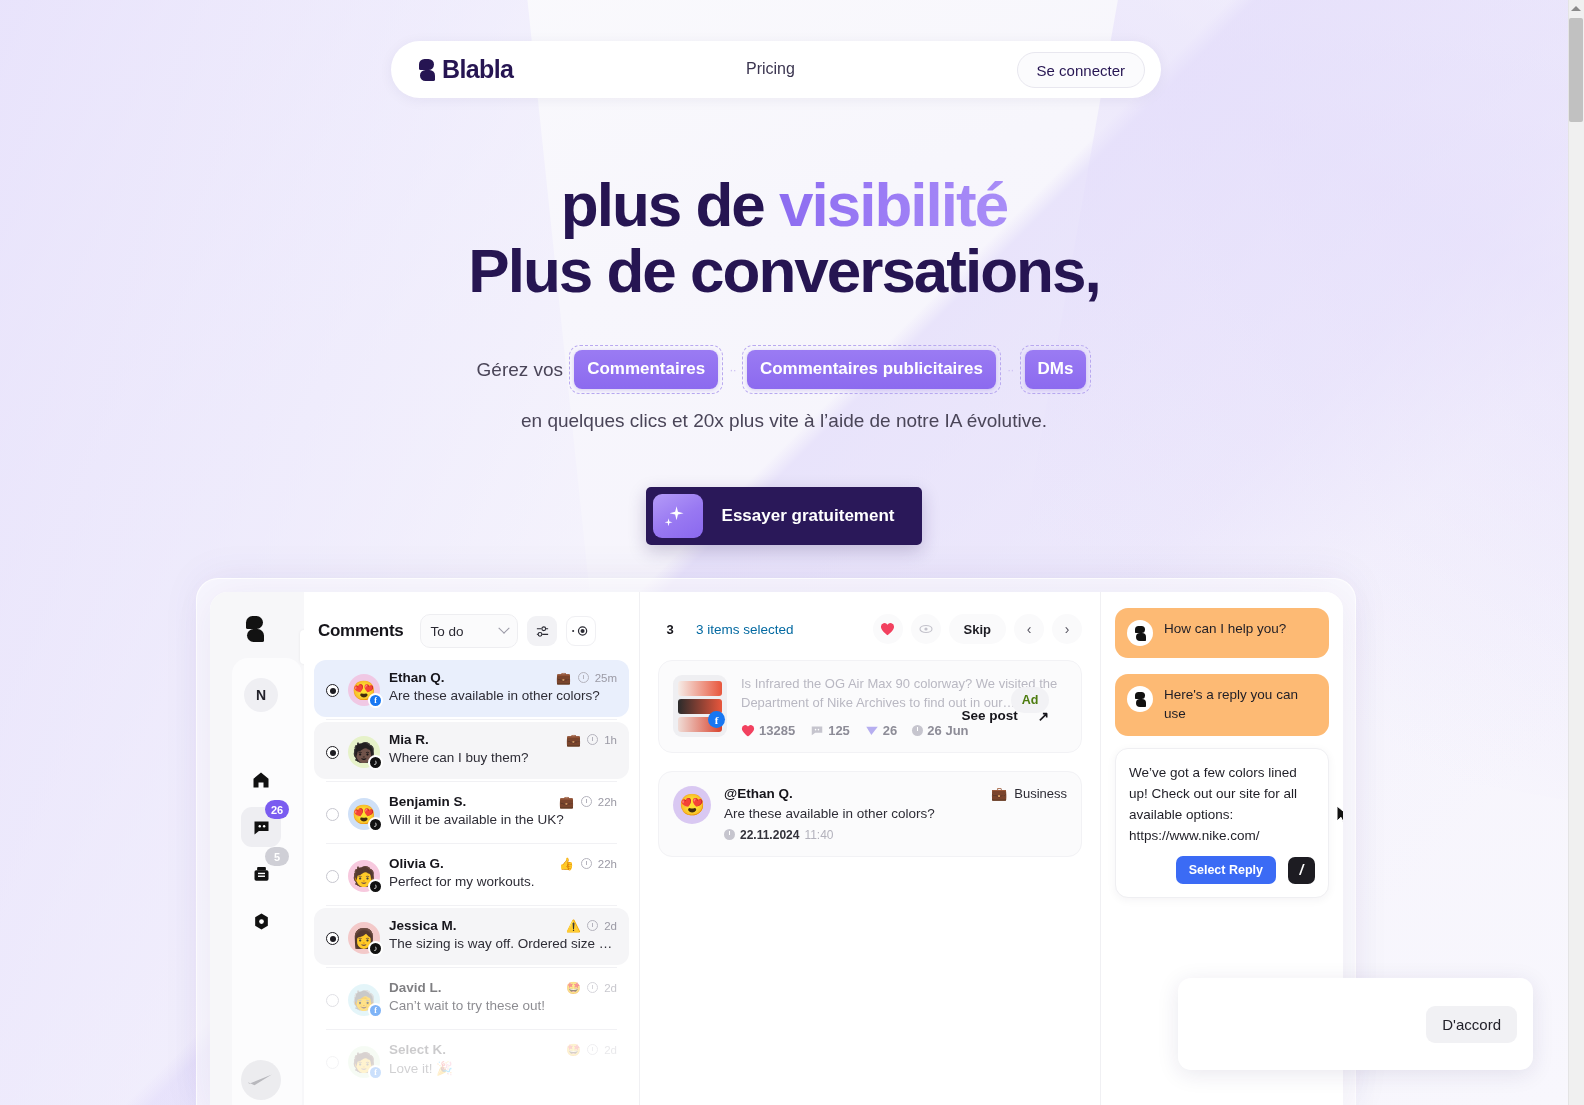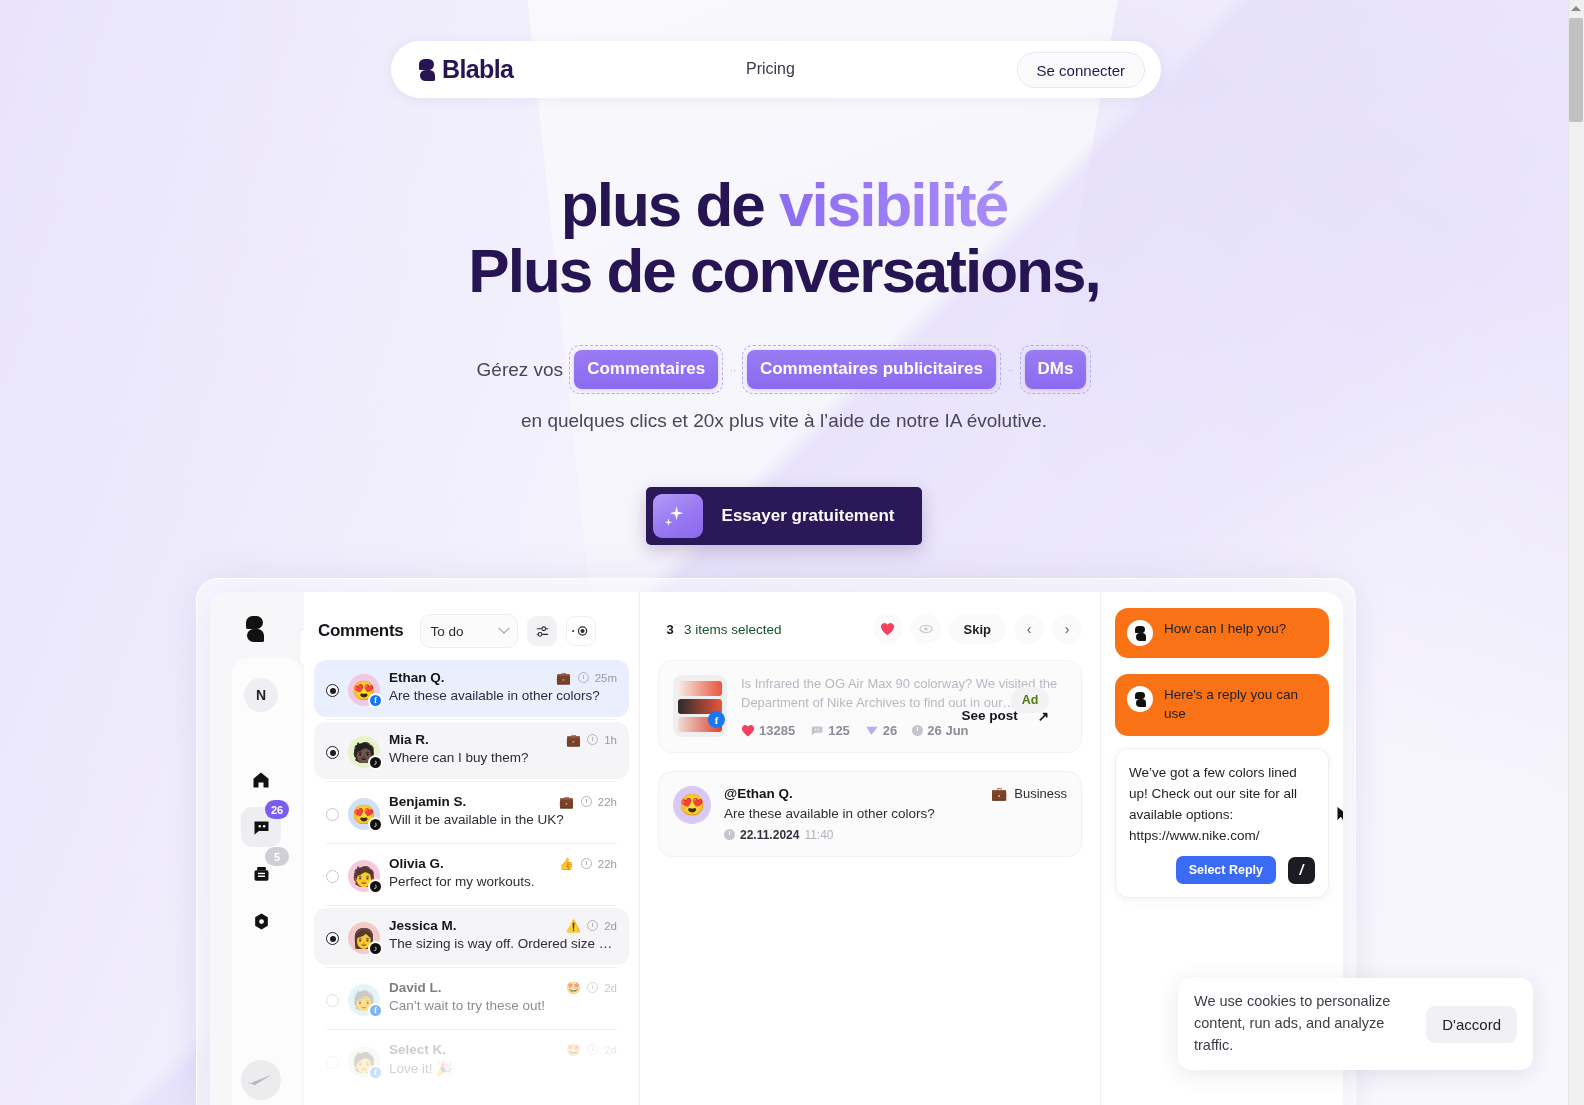--- a/index.html
+++ b/index.html
@@ -272,21 +272,21 @@
   .faded-2 { opacity: .22; }
 
   
   .col-center { flex:1; position:relative; border-right:1px solid #f0f0f3; background:#fff; }
   .ce-head { display:flex; align-items:center; padding: 22px 18px 0 18px; }
   .count-chip {
     width: 24px; height: 24px; border-radius: 8px; background:#fff;
     display:flex;align-items:center;justify-content:center;
     font-size: 13px; font-weight:700; color:#16151b;
   }
-  .sel-label { margin-left: 2px; font-size: 13.5px; color:#14532d; }
+  .sel-label { margin-left: 14px; font-size: 13.5px; color:#0369a1; }
   .ce-actions { margin-left:auto; display:flex; align-items:center; gap: 8px; }
   .circ-btn {
     width: 30px; height: 30px; border-radius: 50%; background:#fafafb;
     display:flex;align-items:center;justify-content:center; font-size: 14px;
   }
   .pill-btn {
     height: 30px; padding: 0 15px; border-radius: 15px; background:#fafafb;
     display:flex;align-items:center; font-size: 13px; font-weight:600; color:#1e1d24;
   }
   .nav-arrow {
@@ -349,21 +349,21 @@
     -webkit-background-clip:text; background-clip:text; color:transparent;
   }
   .br-star { color:#f2714b; font-size: 11px; margin-left: 2px; }
   .panel-icon {
     margin-left:auto; width: 16px; height: 14px;
     border:1.5px solid #c8c7d0; border-radius:3px; position:relative;
   }
   .panel-icon:after{content:"";position:absolute;left:4px;top:0;bottom:0;width:1.5px;background:#c8c7d0;}
 
   .bubble {
-    margin: 16px 14px 0 14px; background:#f97316; border-radius: 13px;
+    margin: 16px 14px 0 14px; background:#fdba74; border-radius: 13px;
     padding: 12px 12px; display:flex; gap: 11px; align-items:flex-start;
   }
   .bubble-av {
     width: 26px;height:26px;border-radius:50%;background:#fff;flex:0 0 26px;
     display:flex;align-items:center;justify-content:center; position:relative;
   }
   .bav-mark{width:11px;height:15px;position:relative;}
   .bav-mark .m1{position:absolute;left:0;top:0;width:10px;height:7.5px;background:#111;border-radius:5px 5px 5px 1px;}
   .bav-mark .m2{position:absolute;left:1px;top:7.5px;width:10px;height:7.5px;background:#111;border-radius:5px 5px 1px 5px;}
   .bubble-txt { font-size: 13.5px; color:#1f1e26; line-height:1.4; }
@@ -769,21 +769,20 @@
         <div class="cursor">
           <svg width="15" height="20" viewBox="0 0 15 20">
               <path d="M1 1 1 16 5 12.3 7.6 18 10.3 16.8 7.7 11.3 13 11z" fill="#111" stroke="#fff" stroke-width="1"></path>
             </svg>
         </div>
       </div>
     </div>
   </div>
 
   <div class="cookie">
-    <div class="cookie-text">We use cookies to personalize content, run ads, and analyze traffic.</div>
     <div class="cookie-btn">D'accord</div>
   </div>
 </div>
 
 <div class="scrollbar-track">
   <div class="scrollbar-arrow"></div>
   <div class="scrollbar-thumb"></div>
 </div>
 
 </body></html>

